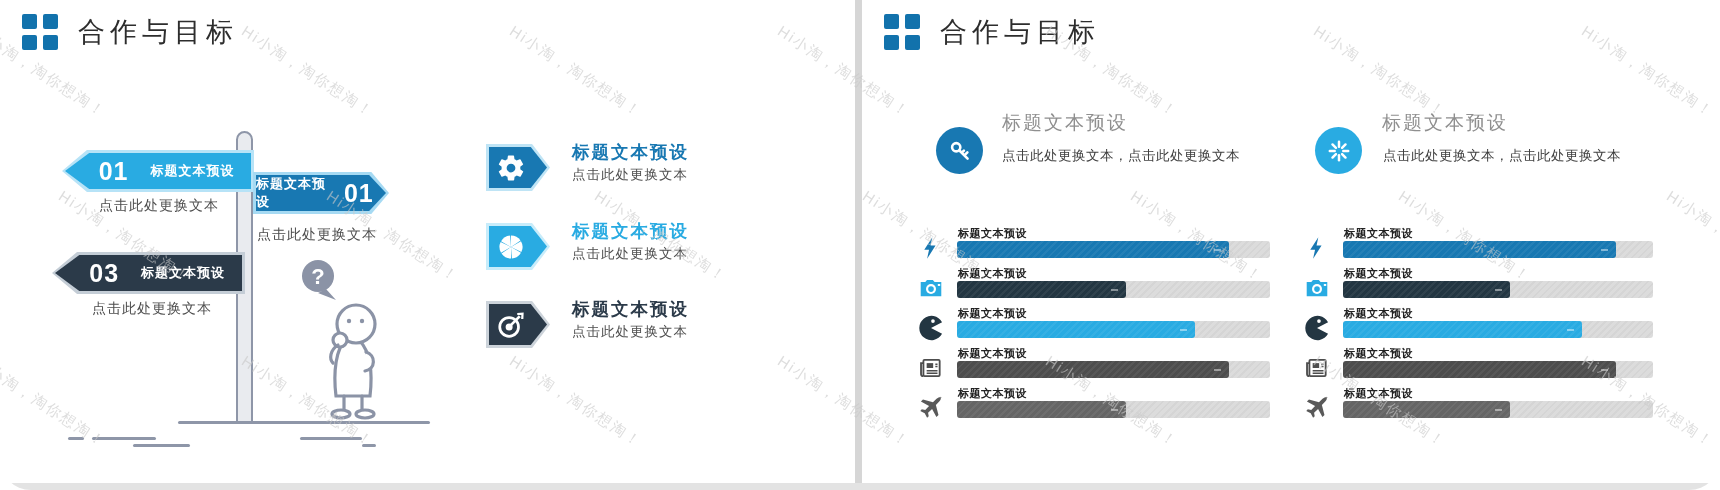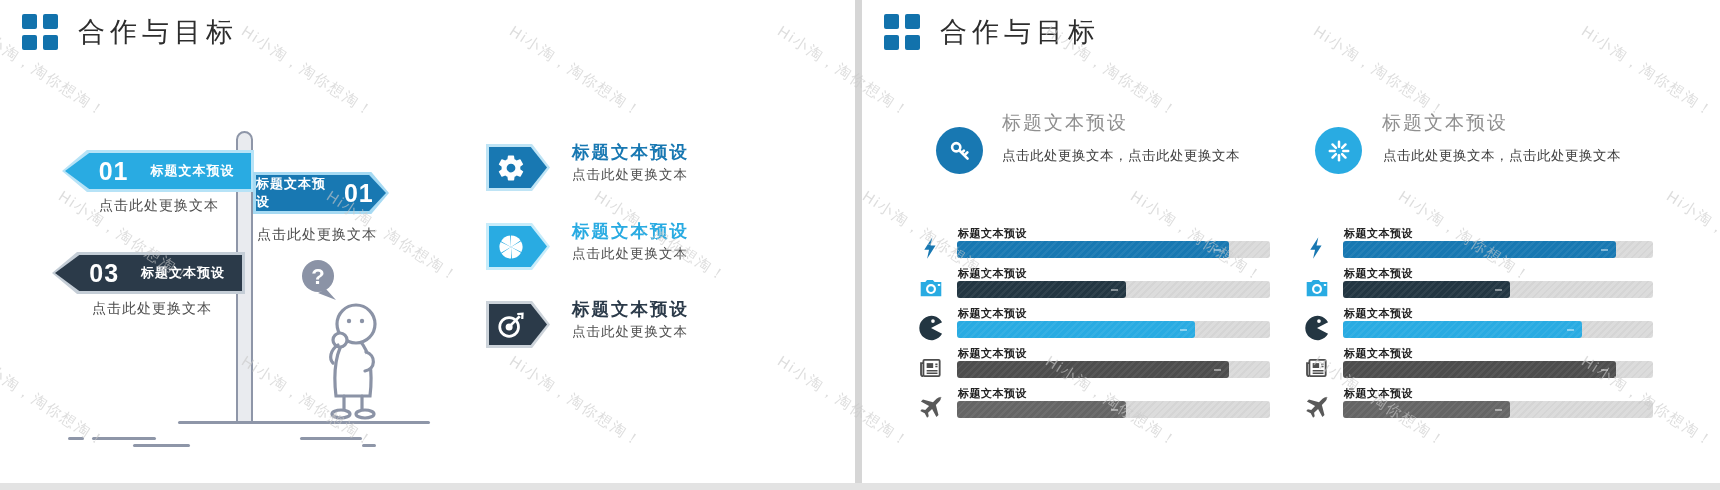--- a/index.html
+++ b/index.html
@@ -1,17 +1,17 @@
 <!DOCTYPE html>
 <html><head>
 <meta charset="utf-8">
 <style>
   * { margin:0; padding:0; box-sizing:border-box; }
   body { font-family:"Liberation Sans", "DejaVu Sans", sans-serif; background:#fff; }
-  #canvas { position:relative; width:1720px; height:490px; background:#fff; overflow:hidden; }
+  #canvas { position:relative; width:1720px; height:490px; background:#fff; overflow:hidden;border-radius:31px; }
 
   
   .slide { position:absolute; top:0; height:483px; background:#fff; }
   #slide-left  { left:0;   width:855px; }
   #slide-right { left:862px; width:858px; }
   #divider { position:absolute; left:855px; top:0; width:7px; height:483px; background:#d6d6d6; }
   #bottom-strip { position:absolute; left:0; top:483px; width:1720px; height:7px; background:#e3e3e3; }
 
   
   .hdr { position:absolute; left:22px; top:14px; display:flex; align-items:center; }

